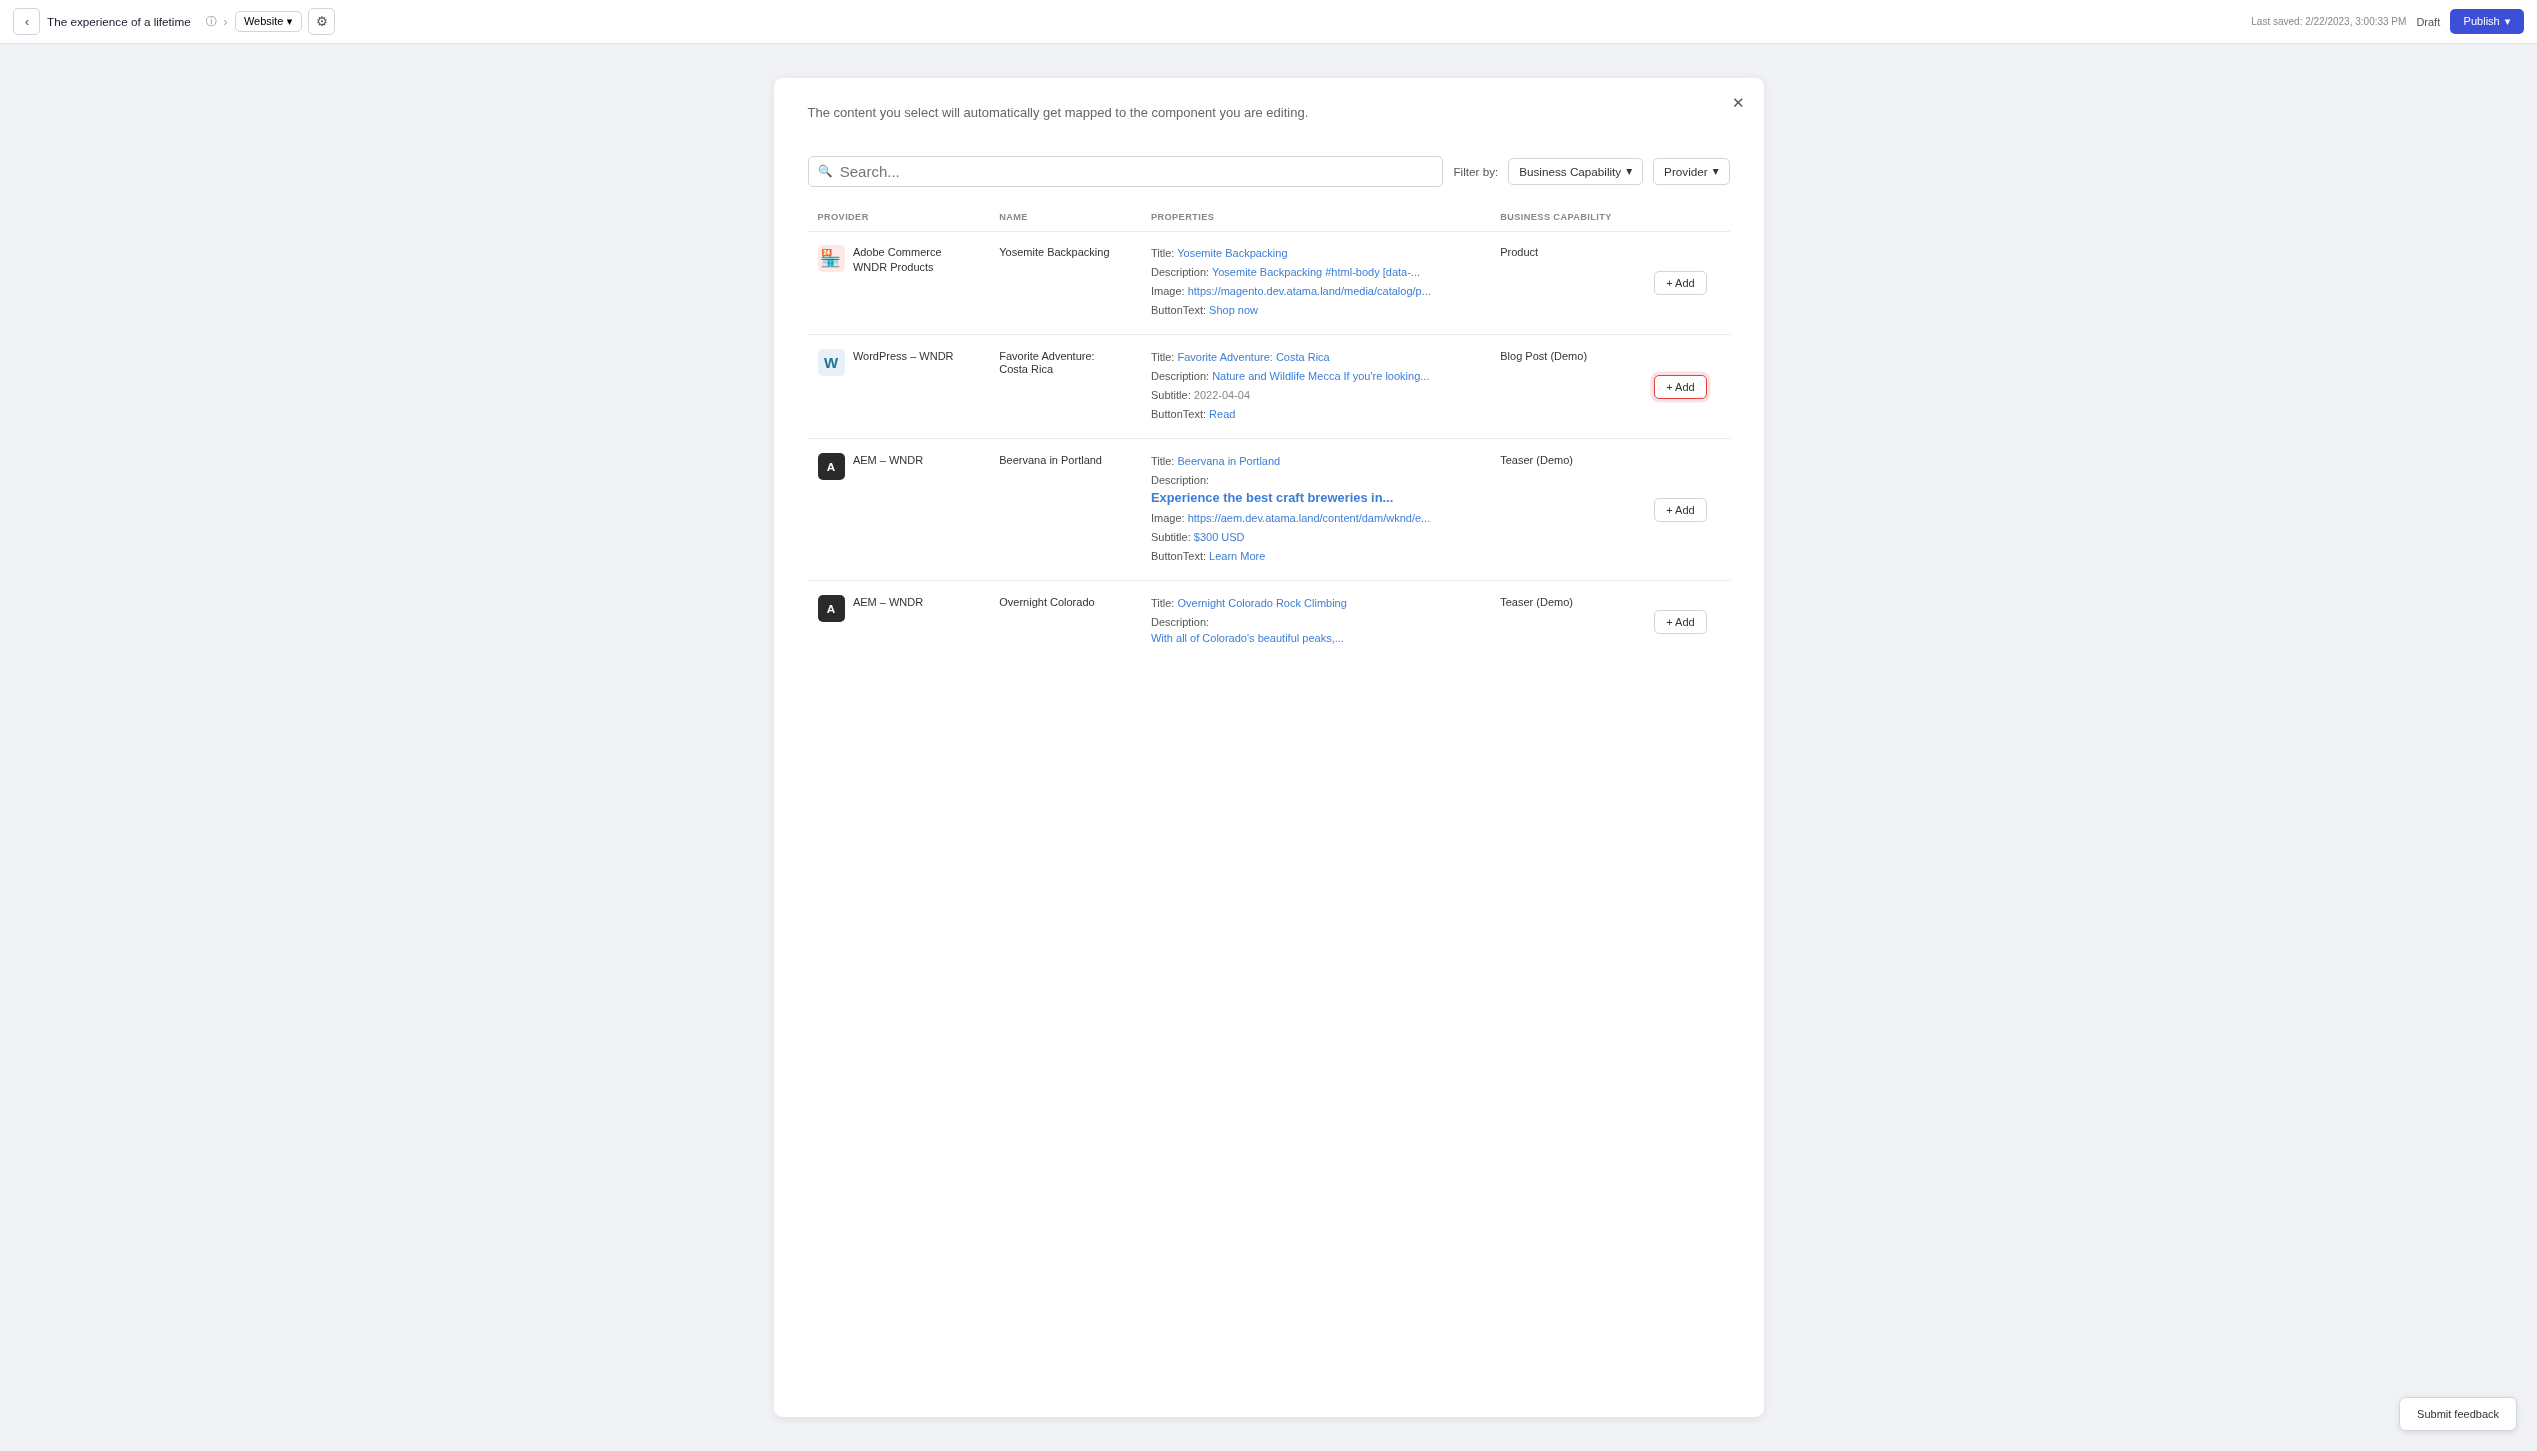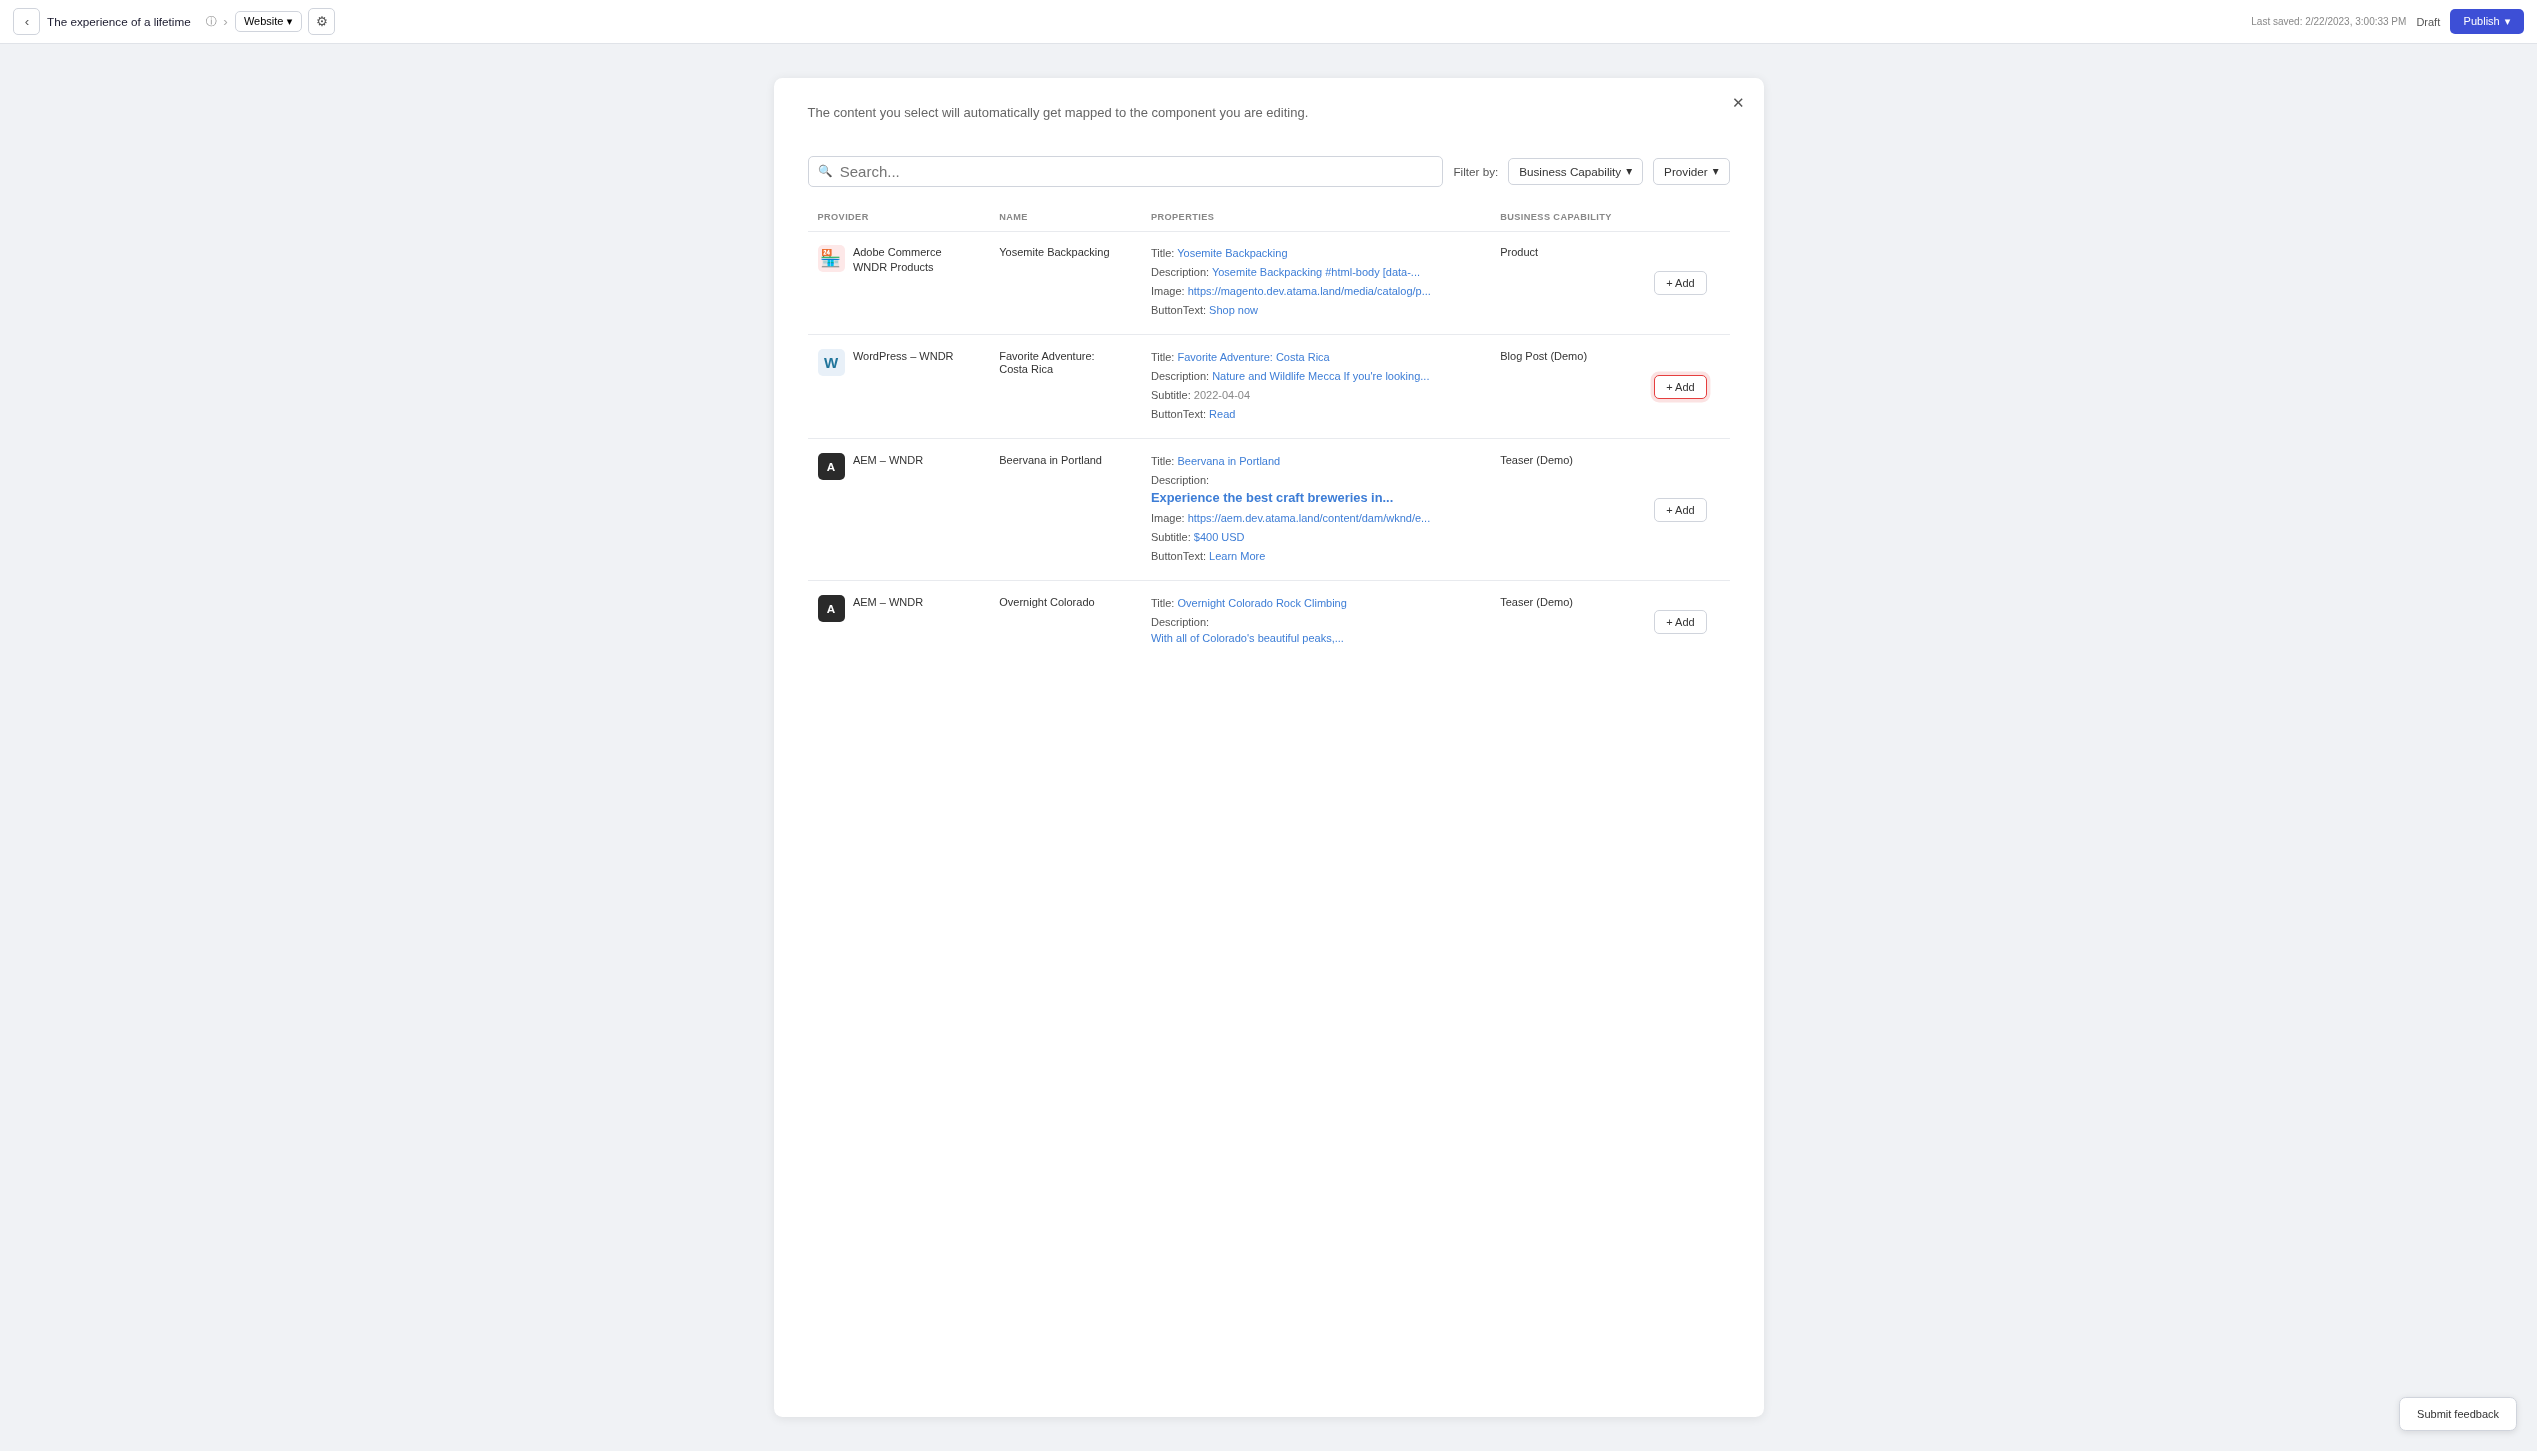--- a/index.html
+++ b/index.html
@@ -457,21 +457,21 @@
               <div class="prop-line">
         <span class="prop-label">Description:</span>
         <span class="prop-link"> <h3>Experience the best craft breweries in...
       </h3></span></div>
               <div class="prop-line">
         <span class="prop-label">Image:</span>
         <span class="prop-link"> https://aem.dev.atama.land/content/dam/wknd/e...</span>
       </div>
               <div class="prop-line">
         <span class="prop-label">Subtitle:</span>
-        <span class="prop-link"> $400 USD</span>
+        <span class="prop-link"> $300 USD</span>
       </div>
               <div class="prop-line">
         <span class="prop-label">ButtonText:</span>
         <span class="prop-link"> Learn More</span>
       </div>
             </td>
             <td><span class="capability-cell">Teaser (Demo)</span></td>
             <td style="text-align: right; vertical-align: middle;">
               <button class="add-btn">+ Add</button>
             </td>

